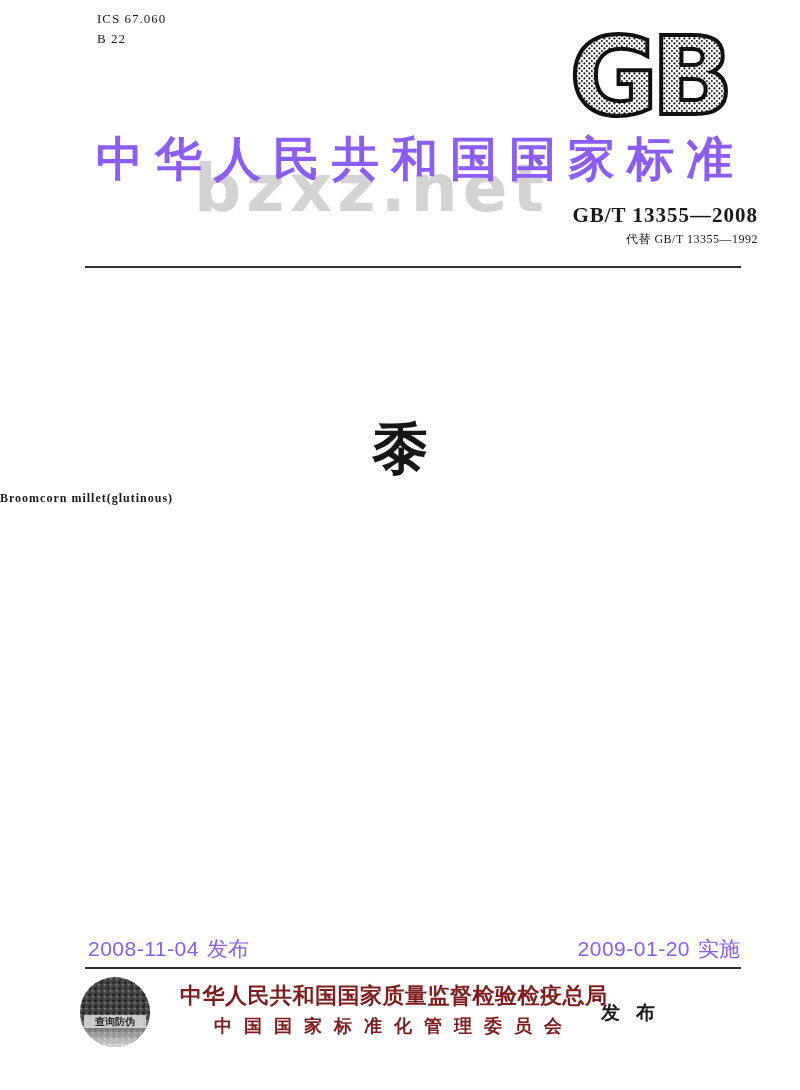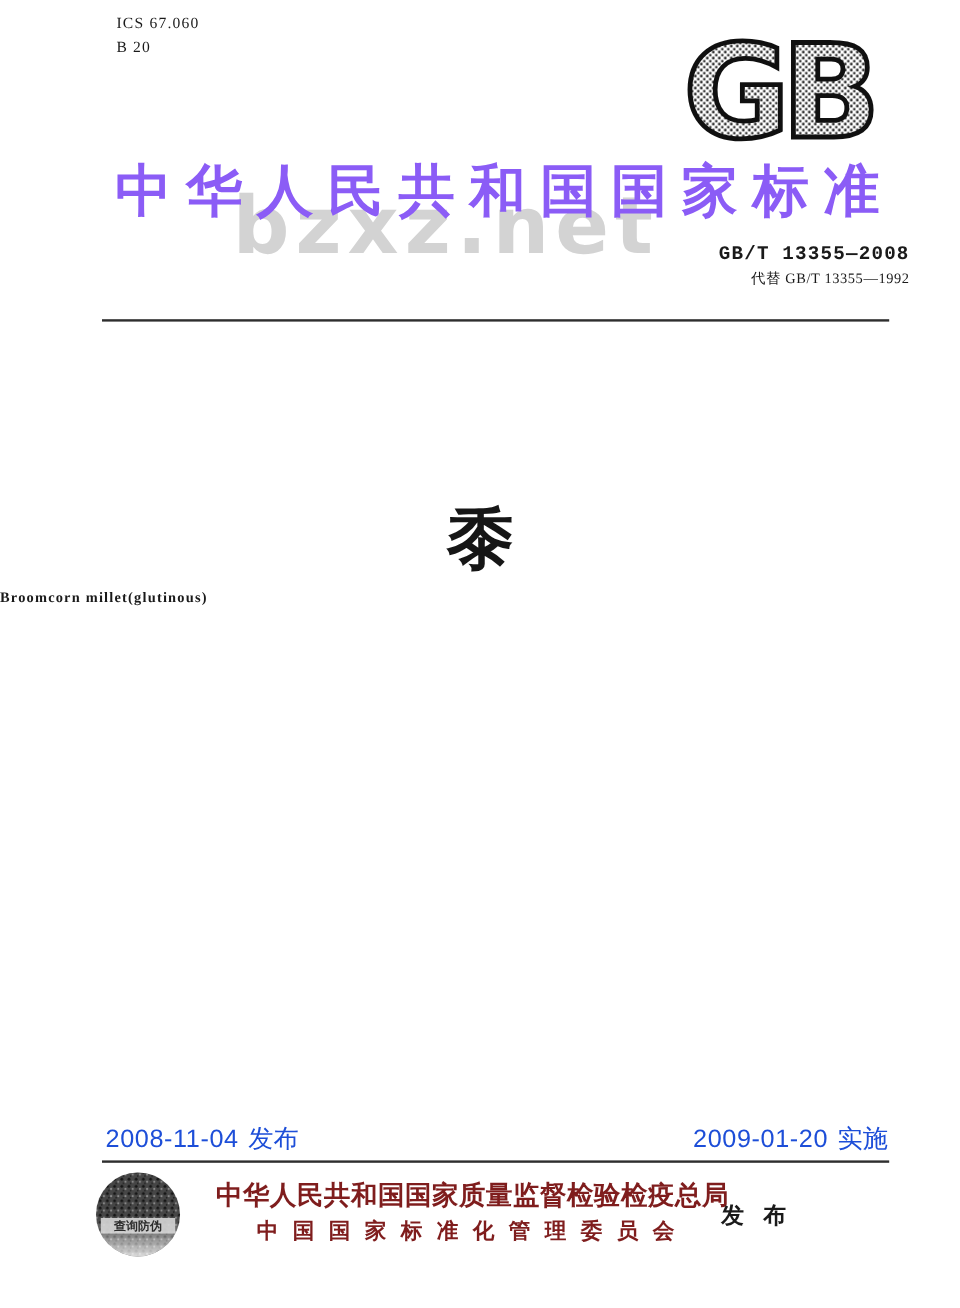--- a/index.html
+++ b/index.html
@@ -35,40 +35,40 @@
     color:#d3d3d3;z-index:1;white-space:nowrap;
   }
   
   .title-cn{
     position:absolute;left:96px;top:128px;margin:0;
     font-size:47px;font-weight:bold;letter-spacing:12px;
     white-space:nowrap;z-index:2;color:#8b5cf6;
   }
   
   .std-block{position:absolute;right:58px;top:203px;text-align:right;z-index:2;}
-  .std-number{font-weight:bold;font-size:16px;letter-spacing:1px;white-space:nowrap;font-family:Liberation Mono, monospace;}
+  .std-number{font-weight:bold;font-size:21px;letter-spacing:1px;white-space:nowrap;}
   .std-replaces{font-size:12px;margin-top:3px;letter-spacing:0.5px;white-space:nowrap;}
   
   .rule{position:absolute;left:85px;width:656px;height:2px;background:#2e2e2e;}
   .rule-top{top:266px;}
   .rule-bottom{top:967px;}
   
   .subject-cn{
     position:absolute;left:0;top:412px;width:800px;text-align:center;
     font-size:56px;font-weight:bold;color:#161616;
   }
   .subject-en{
     position:absolute;left:0;top:491px;width:800px;
     font-weight:bold;font-size:12px;letter-spacing:1px;
   }
   
   .dates{
     position:absolute;left:88px;top:935px;width:652px;
     display:flex;justify-content:space-between;
-    font-size:21px;color:#1d4ed8;
+    font-size:21px;color:#8b5cf6;
   }
   .date-num{font-family:"Liberation Sans", sans-serif;letter-spacing:0.5px;}
   .date-label{margin-left:8px;font-family:"Liberation Sans", sans-serif;}
   
   .seal{position:absolute;left:76px;top:975px;width:78px;height:78px;}
   .seal text{font-size:10px;font-weight:bold;fill:#2b2b2b;}
   .issuer{
     position:absolute;left:180px;top:981px;width:422px;text-align:center;
     font-weight:bold;color:#7f1d1d;
   }
@@ -79,21 +79,21 @@
     font-size:19px;font-weight:bold;letter-spacing:16px;white-space:nowrap;
   }
 </style>
 </head>
 <body>
 
 <div class="page">
 
   <div class="ics-block">
     <div>ICS 67.060</div>
-    <div>B 20</div>
+    <div>B 22</div>
   </div>
 
   <svg class="gb-logo" viewBox="0 0 200 105" xmlns="http://www.w3.org/2000/svg" aria-hidden="true">
     <defs>
       <pattern id="halftone" width="5" height="5" patternUnits="userSpaceOnUse">
         <rect width="5" height="5" fill="#ffffff"></rect>
         <circle cx="1.4" cy="1.4" r="1.1" fill="#181818"></circle>
         <circle cx="3.9" cy="3.9" r="1.0" fill="#181818"></circle>
       </pattern>
     </defs>

